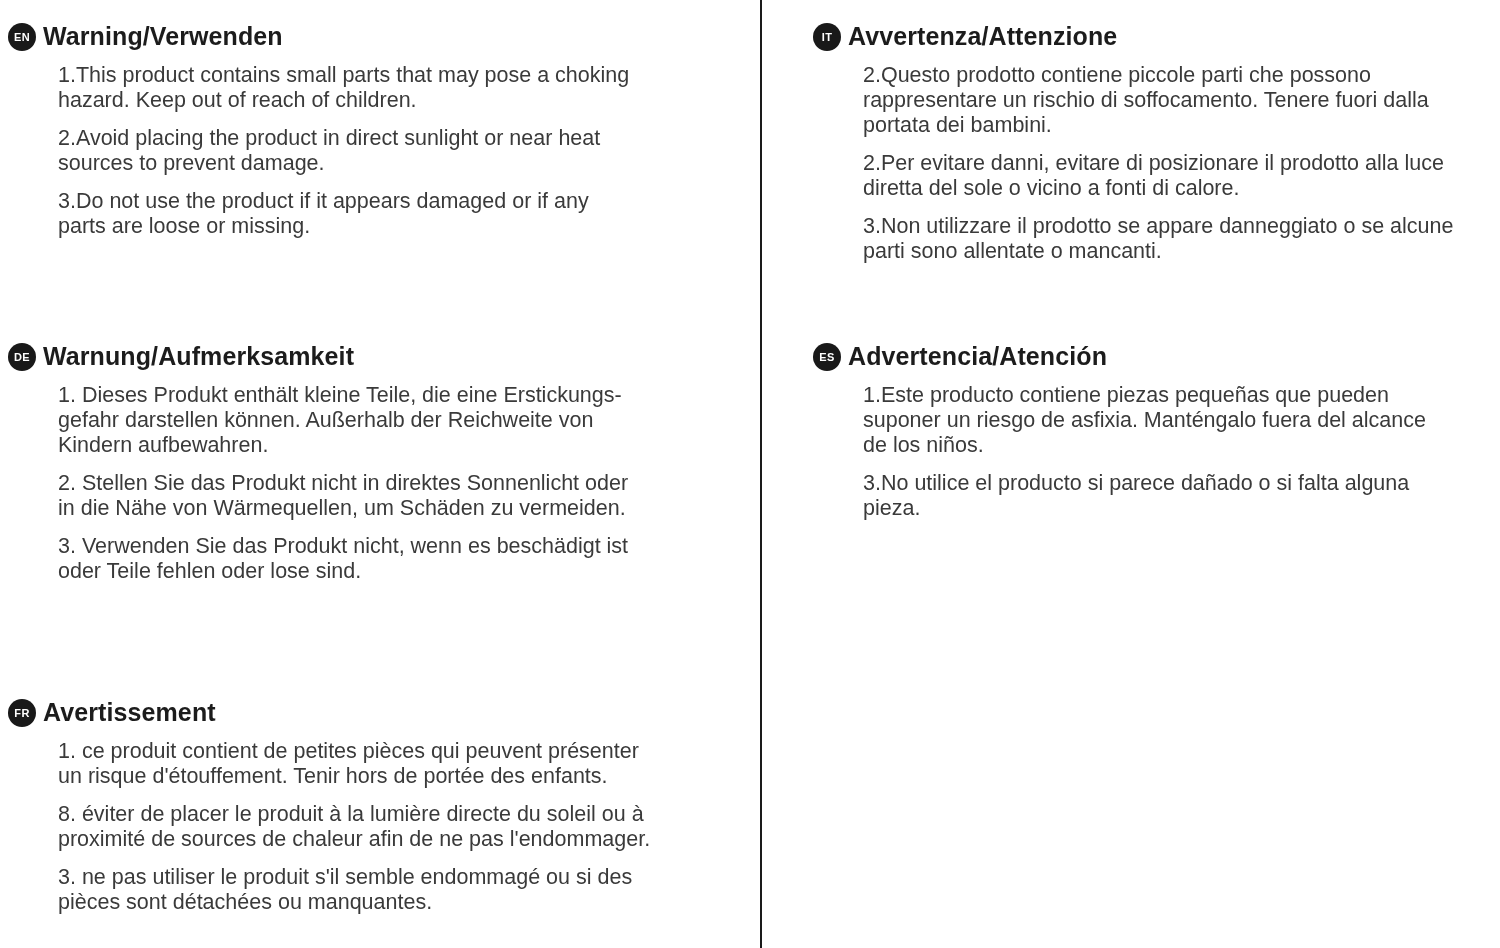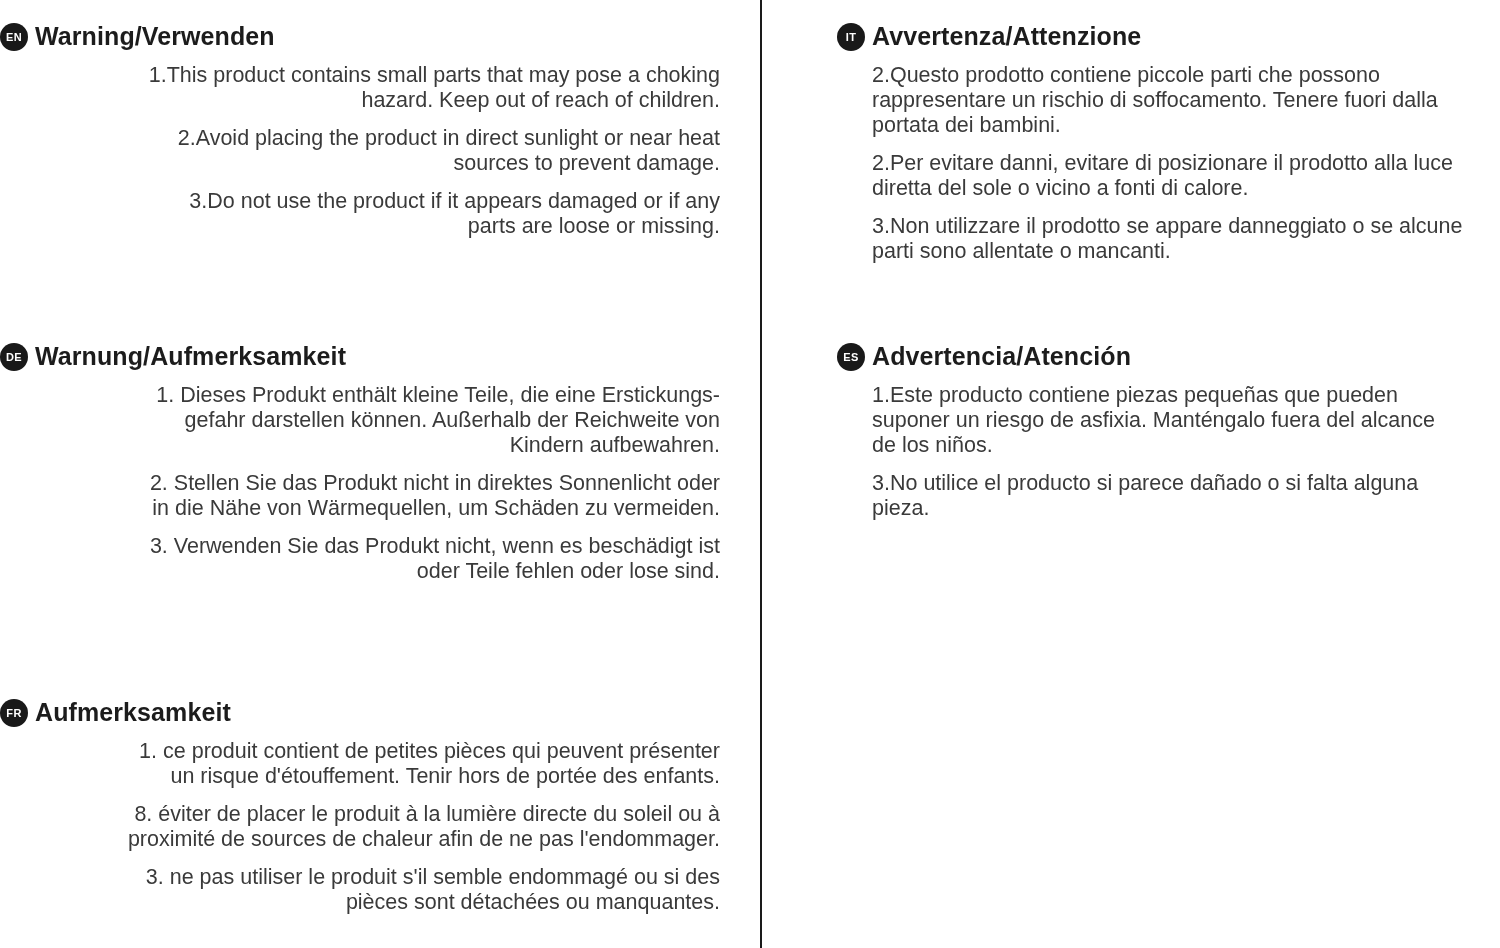--- a/index.html
+++ b/index.html
@@ -17,22 +17,22 @@
   .col-right { left: 763px; right: 0; }
   .divider {
     position: absolute;
     left: 760px;
     top: 0;
     width: 2px;
     height: 948px;
     background: #1a1a1a;
   }
   .sec { position: absolute; left: 0; right: 0; }
-  .col-left  .sec {  padding-right: 40px; text-align: right; }
-  .col-right .sec { padding-left: 74px; padding-right: 4px; }
+  .col-left  .sec { padding-left: 8px;  padding-right: 40px; }
+  .col-right .sec { padding-left: 50px; padding-right: 4px; }
   .sec-head {
     display: flex;
     align-items: center;
     gap: 7px;
     margin-bottom: 12px;
   }
   .badge {
     flex: 0 0 auto;
     width: 28px;
     height: 28px;
@@ -51,21 +51,21 @@
     line-height: 29px;
     font-weight: 700;
     color: #1c1c1c;
     letter-spacing: 0.1px;
   }
   .para {
     white-space: pre-line;
     font-size: 21.5px;
     line-height: 25px;
     color: #3a3a3a;
-    margin: 0 0 13px 35px;
+    margin: 0 0 13px 50px;
   }
   
   .sec-en, .sec-it { top: 22px; }
   .sec-de, .sec-es { top: 342px; }
   .sec-fr          { top: 698px; }
 </style>
 </head>
 <body>
 
 <div class="page">
@@ -95,21 +95,21 @@
 Kindern aufbewahren.</p>
       <p class="para">2. Stellen Sie das Produkt nicht in direktes Sonnenlicht oder
 in die Nähe von Wärmequellen, um Schäden zu vermeiden.</p>
       <p class="para">3. Verwenden Sie das Produkt nicht, wenn es beschädigt ist
 oder Teile fehlen oder lose sind.</p>
     </section>
 
     <section class="sec sec-fr">
       <div class="sec-head">
         <span class="badge">FR</span>
-        <h2 class="title">Aufmerksamkeit</h2>
+        <h2 class="title">Avertissement</h2>
       </div>
       <p class="para">1. ce produit contient de petites pièces qui peuvent présenter
 un risque d'étouffement. Tenir hors de portée des enfants.</p>
       <p class="para">8. éviter de placer le produit à la lumière directe du soleil ou à
 proximité de sources de chaleur afin de ne pas l'endommager.</p>
       <p class="para">3. ne pas utiliser le produit s'il semble endommagé ou si des
 pièces sont détachées ou manquantes.</p>
     </section>
 
   </div>

